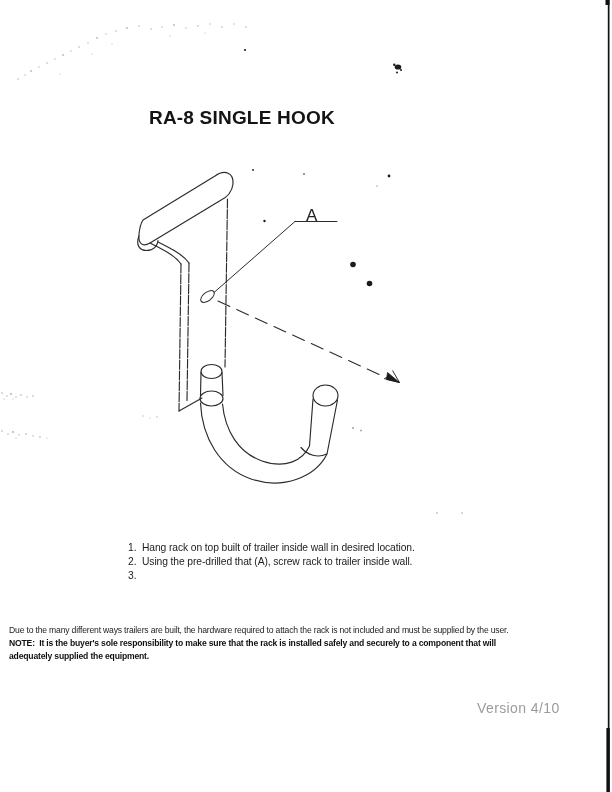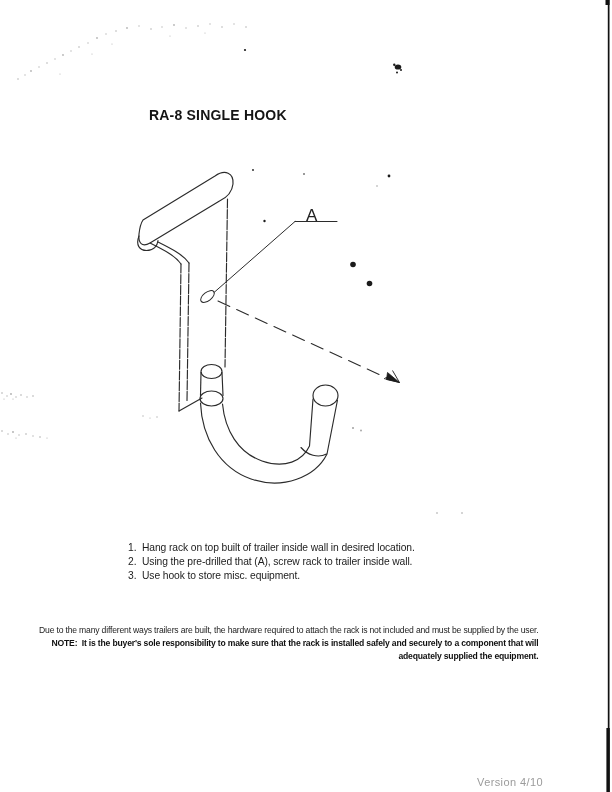--- a/index.html
+++ b/index.html
@@ -2,32 +2,32 @@
 <html><head>
 <meta charset="utf-8">
 <style>
   html,body{margin:0;padding:0;background:#ffffff;}
   #page{
     position:relative;width:612px;height:792px;overflow:hidden;
     background:#ffffff;font-family:"Liberation Sans",sans-serif;color:#1b1b1b;
   }
   .abs{position:absolute;}
   #title{
-    left:149px;top:107px;font-size:14px;font-weight:bold;
+    left:149px;top:107px;font-size:19px;font-weight:bold;
     letter-spacing:0.2px;color:#141414;white-space:nowrap;
   }
   #drawing-svg{left:0;top:0;width:612px;height:792px;pointer-events:none;}
   #instructions{left:128px;top:541px;font-size:10.3px;letter-spacing:-0.1px;color:#1c1c1c;}
   .instr-row{display:flex;line-height:14.2px;white-space:pre;}
   .instr-num{width:14px;flex:0 0 14px;}
-  #note-block{left:39px;top:624px;font-size:8.6px;letter-spacing:-0.18px;color:#1c1c1c;}
+  #note-block{left:9px;top:624px;font-size:8.6px;letter-spacing:-0.18px;color:#1c1c1c;}
   .note-line{line-height:13.2px;white-space:pre;}
-  .note-bold{font-weight:bold;color:#101010;text-align:right;}
+  .note-bold{font-weight:bold;color:#101010;}
   #version{
-    left:477px;top:776px;font-size:11px;color:#9b9b9b;
+    left:477px;top:700px;font-size:14px;color:#9b9b9b;
     letter-spacing:0.4px;white-space:nowrap;
   }
   svg text{font-family:"Liberation Sans",sans-serif;}
 </style>
 </head>
 <body>
 
 <div id="page">
 
   <div id="title" class="abs">RA-8 SINGLE HOOK</div>
@@ -167,21 +167,20 @@
     <div class="instr-row">
       <span class="instr-num">1.</span>
       <span>Hang rack on top built of trailer inside wall in desired location.</span>
     </div>
     <div class="instr-row">
       <span class="instr-num">2.</span>
       <span>Using the pre-drilled that (A), screw rack to trailer inside wall.</span>
     </div>
     <div class="instr-row">
       <span class="instr-num">3.</span>
-      <span>Use hook to store misc. equipment.</span>
     </div>
   </div>
 
   <div id="note-block" class="abs">
     <div class="note-line">Due to the many different ways trailers are built, the hardware required to attach the rack is not included and must be supplied by the user.</div>
     <div class="note-line note-bold">NOTE:  It is the buyer's sole responsibility to make sure that the rack is installed safely and securely to a component that will</div>
     <div class="note-line note-bold">adequately supplied the equipment.</div>
   </div>
 
   <div id="version" class="abs">Version 4/10</div>

